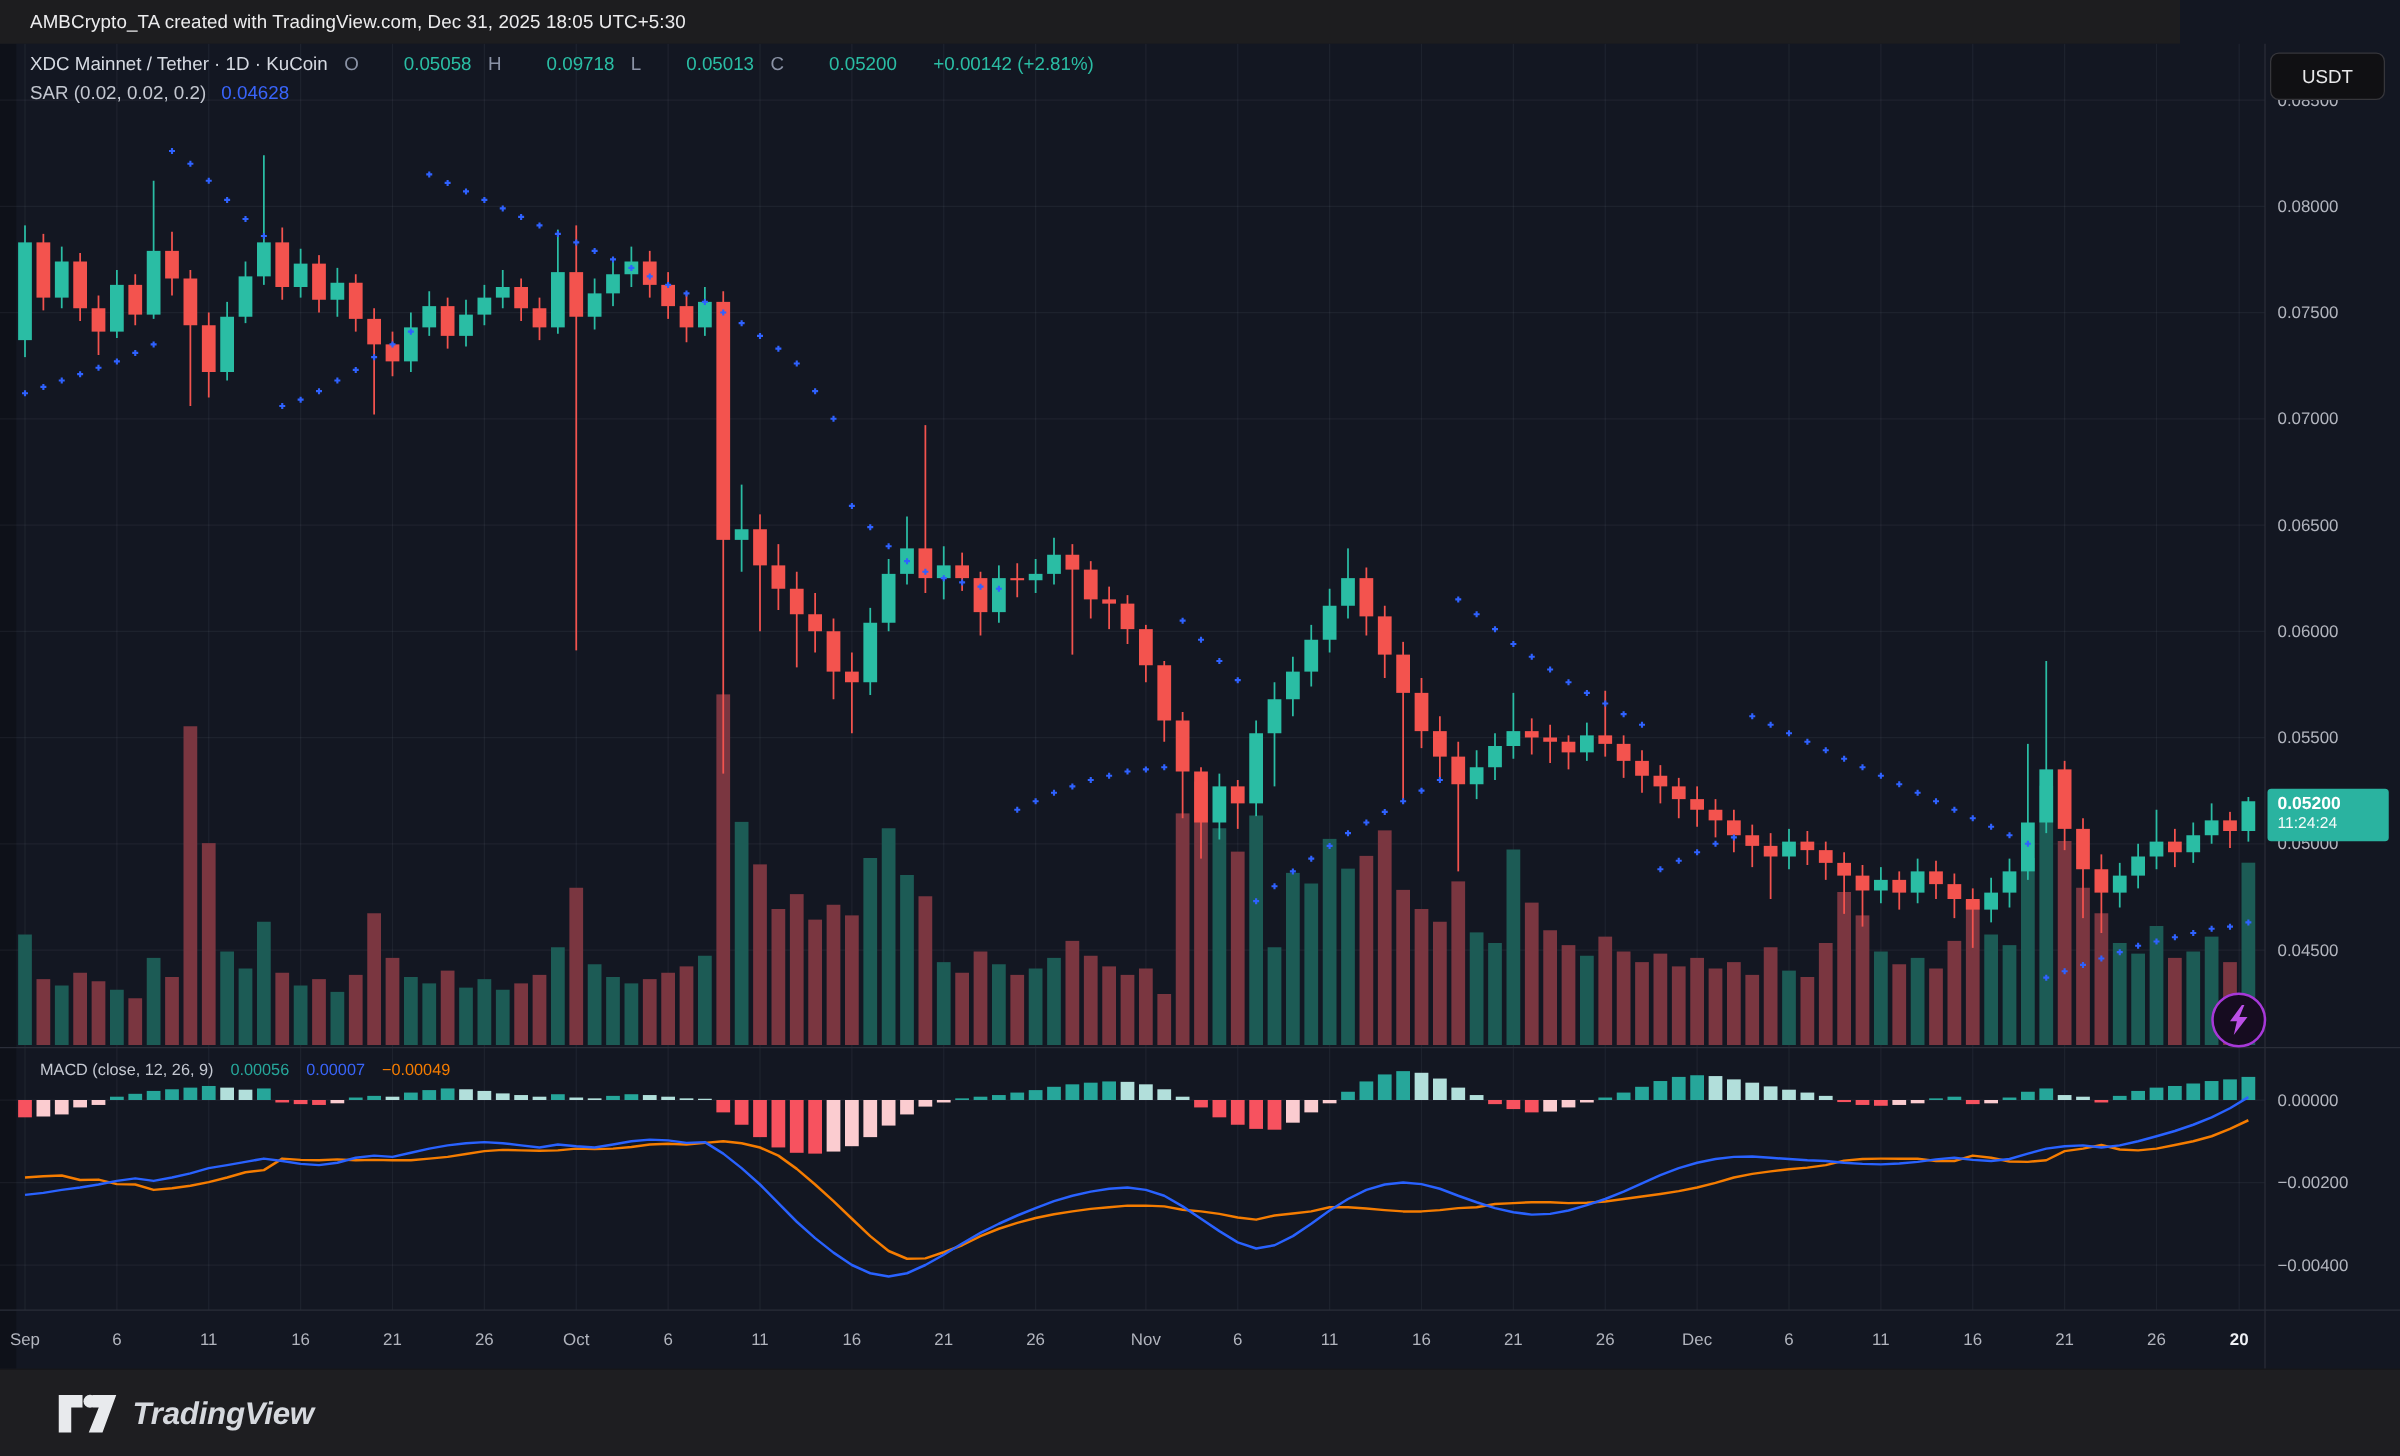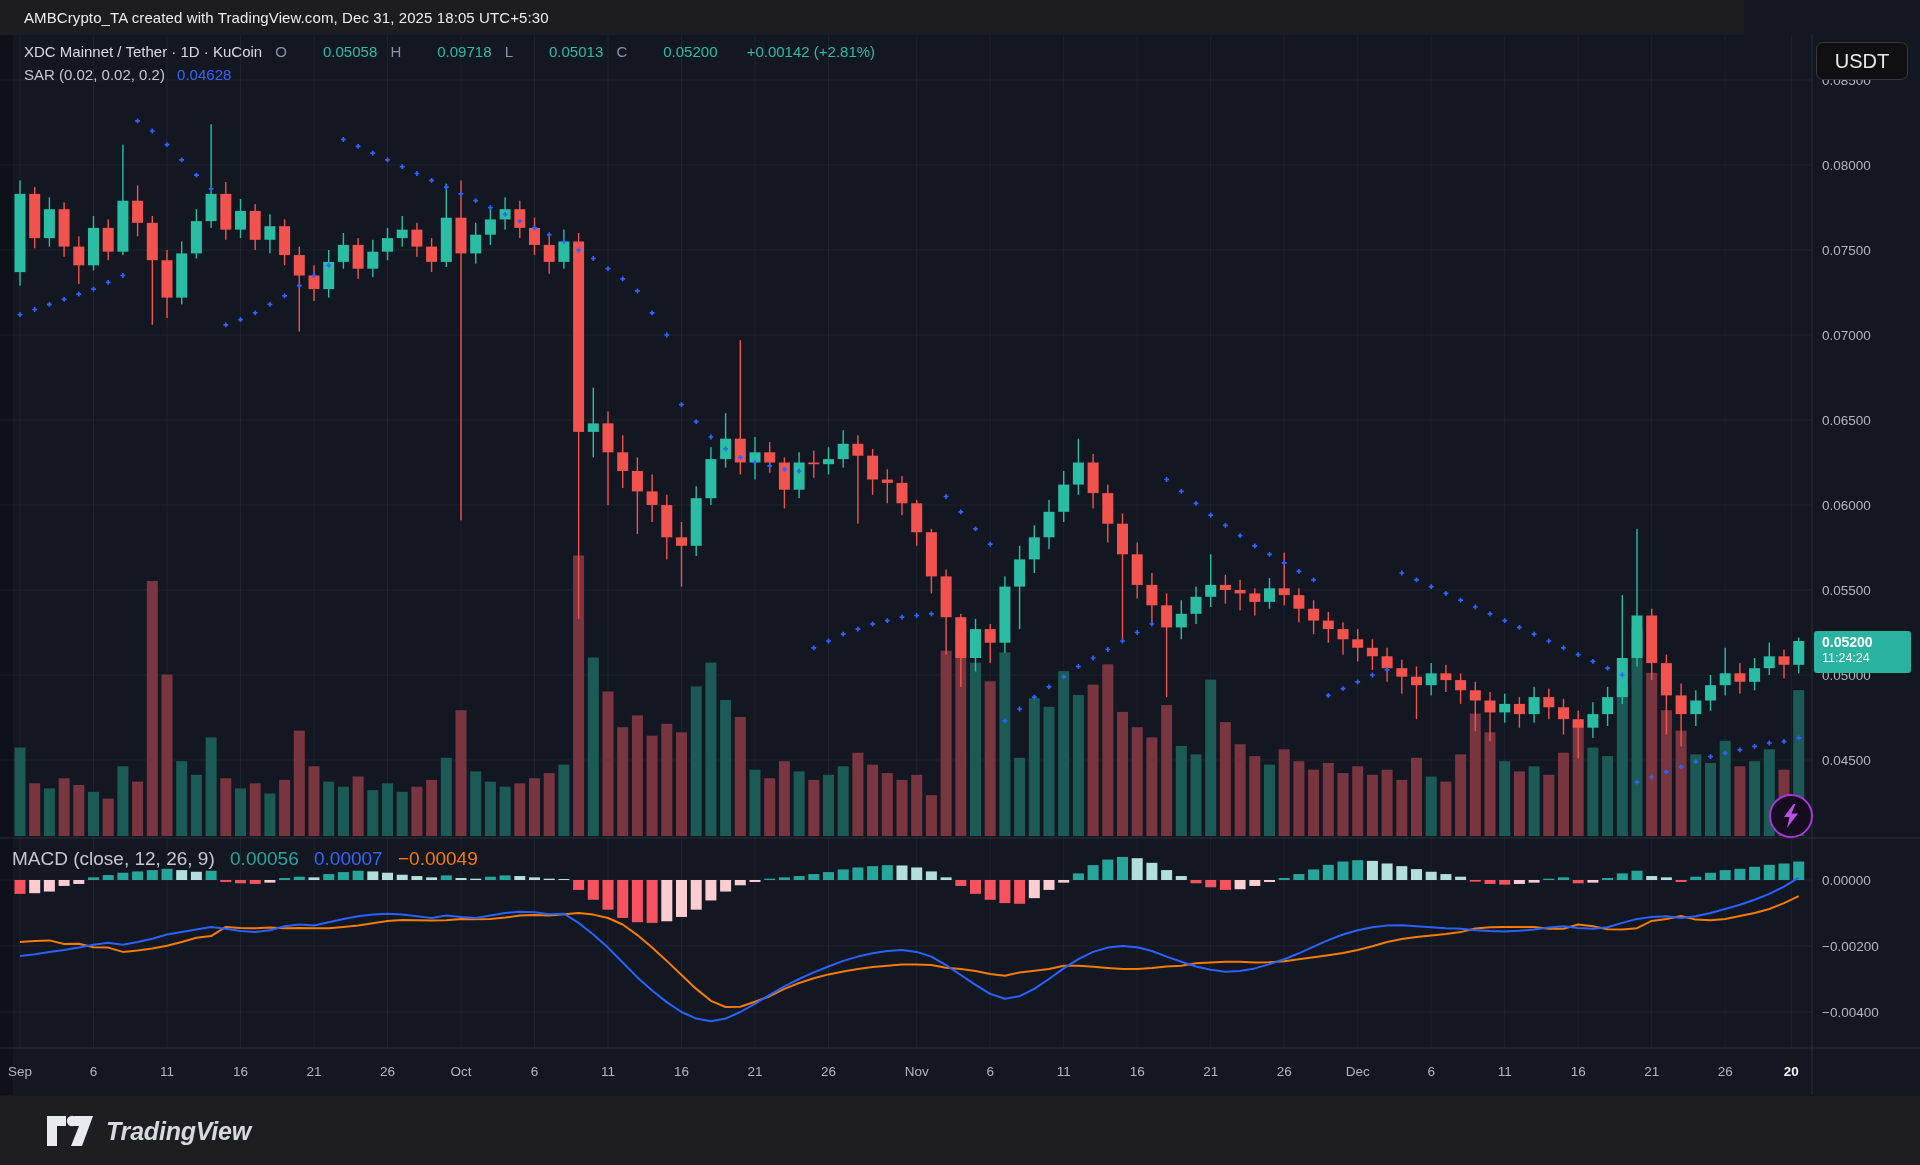--- a/index.html
+++ b/index.html
@@ -15,26 +15,26 @@
   .brand-text{color:#d6d9de;font-size:25px;font-weight:700;letter-spacing:-0.2px;}
   .legend{position:absolute;left:24px;top:42px;z-index:5;font-size:15px;line-height:19px;}
   .legend .row{margin-bottom:4px;white-space:nowrap;}
   .sym{color:#d6dae2;}
   .ok{color:#8b93a6;margin-left:9px;}
   .ov{color:#2abda4;padding-left:36px;}
   .chg{color:#2abda4;margin-left:25px;}
   .lbl{color:#c3c7d0;}
   .teal{color:#2abda4;margin-left:8px;}
   .blue{color:#3964f9;margin-left:8px;text-align:right;}
-  .macd-legend{position:absolute;left:12px;top:848px;z-index:5;font-size:19px;white-space:nowrap;}
+  .macd-legend{position:absolute;left:32px;top:848px;z-index:5;font-size:13px;white-space:nowrap;}
   .macd-legend .h{color:#26a69a;margin-left:10px;}
   .macd-legend .m{color:#3964f9;margin-left:10px;}
   .macd-legend .s{color:#f57c00;margin-left:10px;}
   .usdt-btn{position:absolute;left:1816px;top:42px;width:90px;height:36px;background:#101013;
-    border:1px solid #36363b;border-radius:7px;color:#e8e8ea;font-size:20px;display:flex;
+    border:1px solid #36363b;border-radius:7px;color:#e8e8ea;font-size:15px;display:flex;
     align-items:center;justify-content:center;z-index:7;cursor:pointer;}
   .price-badge{position:absolute;left:1814px;top:631px;width:97px;height:42px;background:#2ab3a0;
     border-radius:3px;z-index:5;color:#fff;padding:3px 0 0 8px;box-sizing:border-box;}
   .price-badge .p{font-size:14px;font-weight:600;line-height:17px;}
   .price-badge .c{font-size:12.5px;line-height:15px;opacity:.95;}
   .bolt-btn{position:absolute;left:1769px;top:794px;width:44px;height:44px;border-radius:50%;
     background:#160c20;border:2.5px solid #a738d8;box-sizing:border-box;z-index:6;display:flex;
     align-items:center;justify-content:center;cursor:pointer;}
 </style>
 </head>

